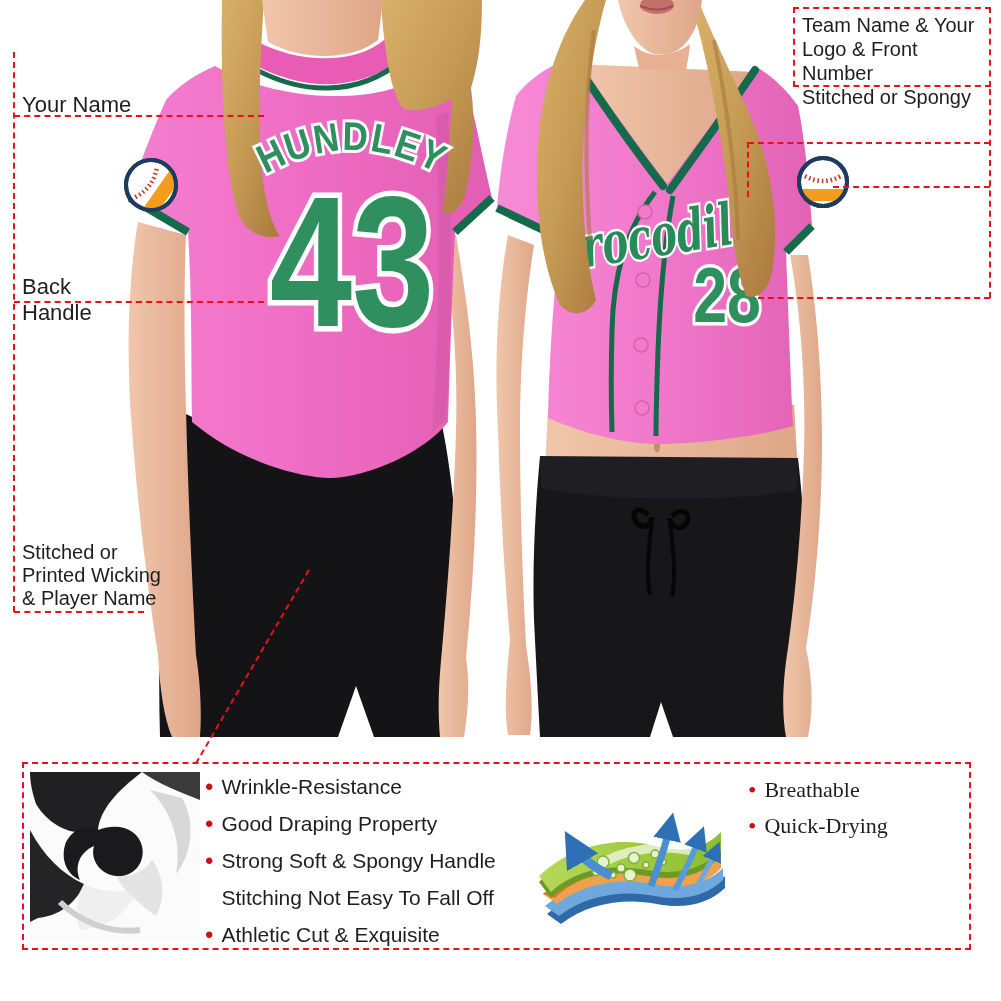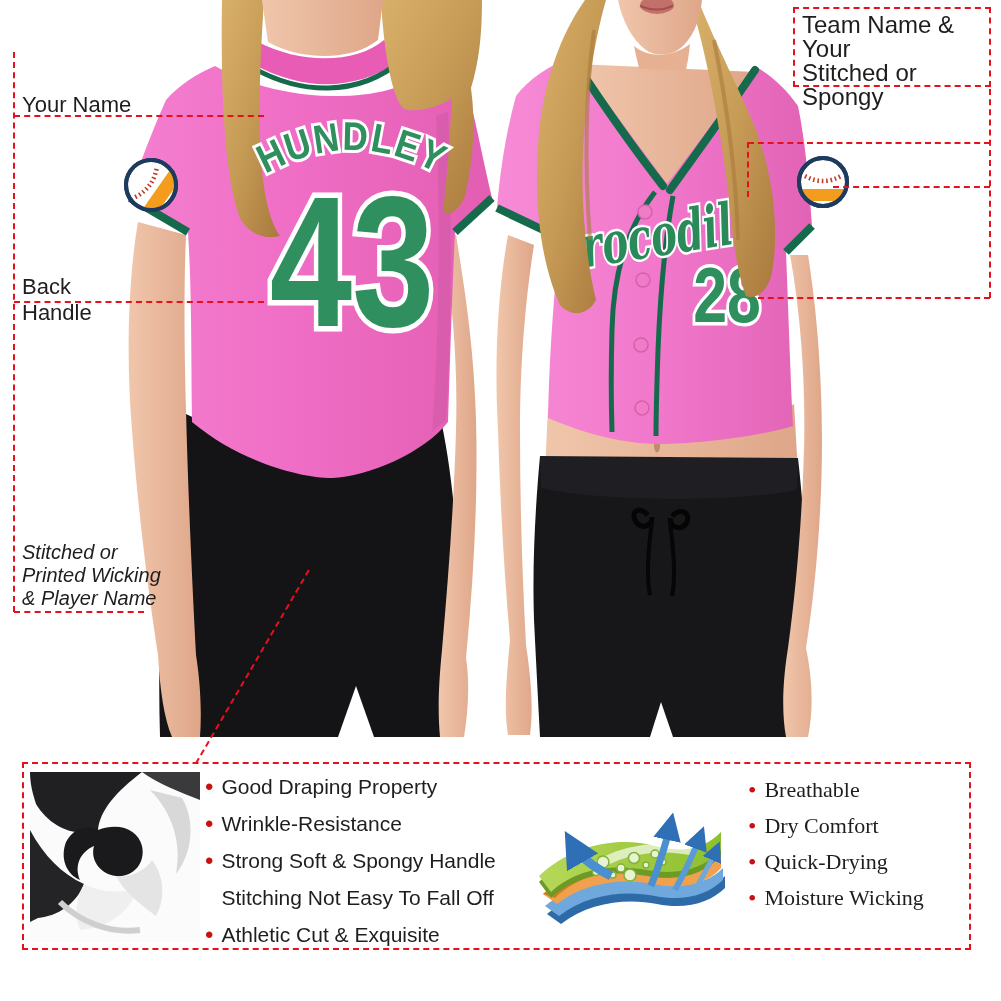--- a/index.html
+++ b/index.html
@@ -14,24 +14,24 @@
   html,body{margin:0;padding:0;background:#fff;}
   #stage{position:relative;width:1001px;height:1001px;background:#fff;overflow:hidden;
          font-family:"Liberation Sans",sans-serif;color:var(--ink);}
   svg{display:block;}
   .scene{position:absolute;left:0;top:0;}
   .dash-h{position:absolute;height:0;border-top:2px dashed var(--red);}
   .dash-v{position:absolute;width:0;border-left:2px dashed var(--red);}
   .dash-diag{position:absolute;height:0;border-top:2px dashed var(--red);
              transform-origin:0 0;}
   .callout{position:absolute;font-size:22px;line-height:26px;color:var(--ink);}
-  .callout.small{font-size:20px;line-height:23px;font-style:italic;}
+  .callout.small{font-size:20px;line-height:23px;}
   .team-box{position:absolute;left:793px;top:7px;width:198px;height:80px;
             border:2px dashed var(--red);box-sizing:border-box;
-            font-size:24px;line-height:24px;padding:4px 0 0 7px;color:var(--ink);}
+            font-size:20px;line-height:24px;padding:4px 0 0 7px;color:var(--ink);}
   .features-box{position:absolute;left:22px;top:762px;width:949px;height:188px;
                 border:2px dashed var(--red);box-sizing:border-box;}
   .feat-list{position:absolute;white-space:nowrap;}
   .feat-list.left{left:205px;top:768px;font-size:21px;line-height:37px;}
   .feat-list.right{left:748px;top:772px;font-size:22px;line-height:35px;font-family:Liberation Serif, serif;}
   .feat-item .bullet{color:var(--bullet);font-size:24px;margin-right:8px;vertical-align:-1px;}
   .feat-item .bullet.hidden{visibility:hidden;}
   .swatch{position:absolute;left:30px;top:772px;}
   .layers{position:absolute;left:533px;top:780px;}
 </style>
@@ -193,40 +193,41 @@
     <div>Handle</div>
   </div>
   <div class="callout small" style="left:22px;top:541px;">
     <div>Stitched or</div>
     <div>Printed Wicking</div>
     <div>&amp; Player Name</div>
   </div>
 
   <div class="team-box">
     <div>Team Name &amp; Your</div>
+    <div>Logo &amp; Front Number</div>
     <div>Stitched or Spongy</div>
   </div>
 
   <div class="features-box"></div>
 
   <svg class="swatch" width="170" height="170" viewBox="0 0 170 170">
     <rect width="170" height="170" fill="#fbfbfb"></rect>
     <path d="M0,0 L112,0 C86,20 70,38 68,58 C45,66 20,55 6,32 C2,20 0,10 0,0 Z" fill="#202023"></path>
     <path d="M112,0 L170,0 L170,28 C150,20 128,12 112,0 Z" fill="#3a3a3d"></path>
     <path d="M120,18 C142,40 152,70 146,102 C162,82 166,50 152,26 Z" fill="#d8d8d8"></path>
     <path d="M68,58 C90,50 108,58 112,74 C116,92 102,106 86,104 C70,102 60,88 64,74 C50,80 44,94 50,108 C36,102 30,86 36,70 C44,56 56,52 68,58 Z" fill="#1a1a1d"></path>
     <path d="M0,58 C14,84 32,102 54,112 C46,132 28,144 8,146 L0,150 Z" fill="#242427"></path>
     <path d="M54,112 C70,120 90,122 108,116 C100,140 78,156 50,158 C44,144 46,126 54,112 Z" fill="#efefef"></path>
     <path d="M86,104 C100,106 114,100 122,88 C134,104 136,126 126,144 C110,132 94,120 86,104 Z" fill="#e4e4e4"></path>
     <path d="M30,130 C50,150 80,162 110,158" stroke="#cfcfcf" stroke-width="6" fill="none"></path>
   </svg>
 
   <div class="feat-list left">
+    <div class="feat-item"><span class="bullet">•</span><span>Wrinkle-Resistance</span></div>
     <div class="feat-item"><span class="bullet">•</span><span>Good Draping Property</span></div>
-    <div class="feat-item"><span class="bullet">•</span><span>Wrinkle-Resistance</span></div>
     <div class="feat-item"><span class="bullet">•</span><span>Strong Soft &amp; Spongy Handle</span></div>
     <div class="feat-item"><span class="bullet hidden">•</span><span>Stitching Not Easy To Fall Off</span></div>
     <div class="feat-item"><span class="bullet">•</span><span>Athletic Cut &amp; Exquisite</span></div>
   </div>
 
   <svg class="layers" width="205" height="160" viewBox="0 0 205 160">
     <defs>
       <marker id="ah" markerWidth="4" markerHeight="4" refX="2.6" refY="2" orient="auto">
         <path d="M0,0 L4,2 L0,4 Z" fill="#2f6fb5"></path>
       </marker>
@@ -261,18 +262,16 @@
     <g fill="none">
       <path d="M78,96 C58,86 46,76 38,62" stroke="#4a8fd0" stroke-width="9" marker-end="url(#ah)"></path>
       <path d="M118,106 C128,80 134,60 138,42" stroke="#4a8fd0" stroke-width="7" marker-end="url(#ah)"></path>
       <path d="M142,110 C154,88 162,70 168,54" stroke="#5a9ad8" stroke-width="6" marker-end="url(#ah)"></path>
       <path d="M160,114 C170,96 178,82 184,68" stroke="#6fa8dc" stroke-width="5" marker-end="url(#ah)"></path>
     </g>
   </svg>
 
   <div class="feat-list right">
     <div class="feat-item"><span class="bullet">•</span><span>Breathable</span></div>
-    <div class="feat-item"><span class="bullet">•</span><span>Dry Comfort</span></div>
     <div class="feat-item"><span class="bullet">•</span><span>Quick-Drying</span></div>
-    <div class="feat-item"><span class="bullet">•</span><span>Moisture Wicking</span></div>
   </div>
 
 </div>
 
 </body></html>

